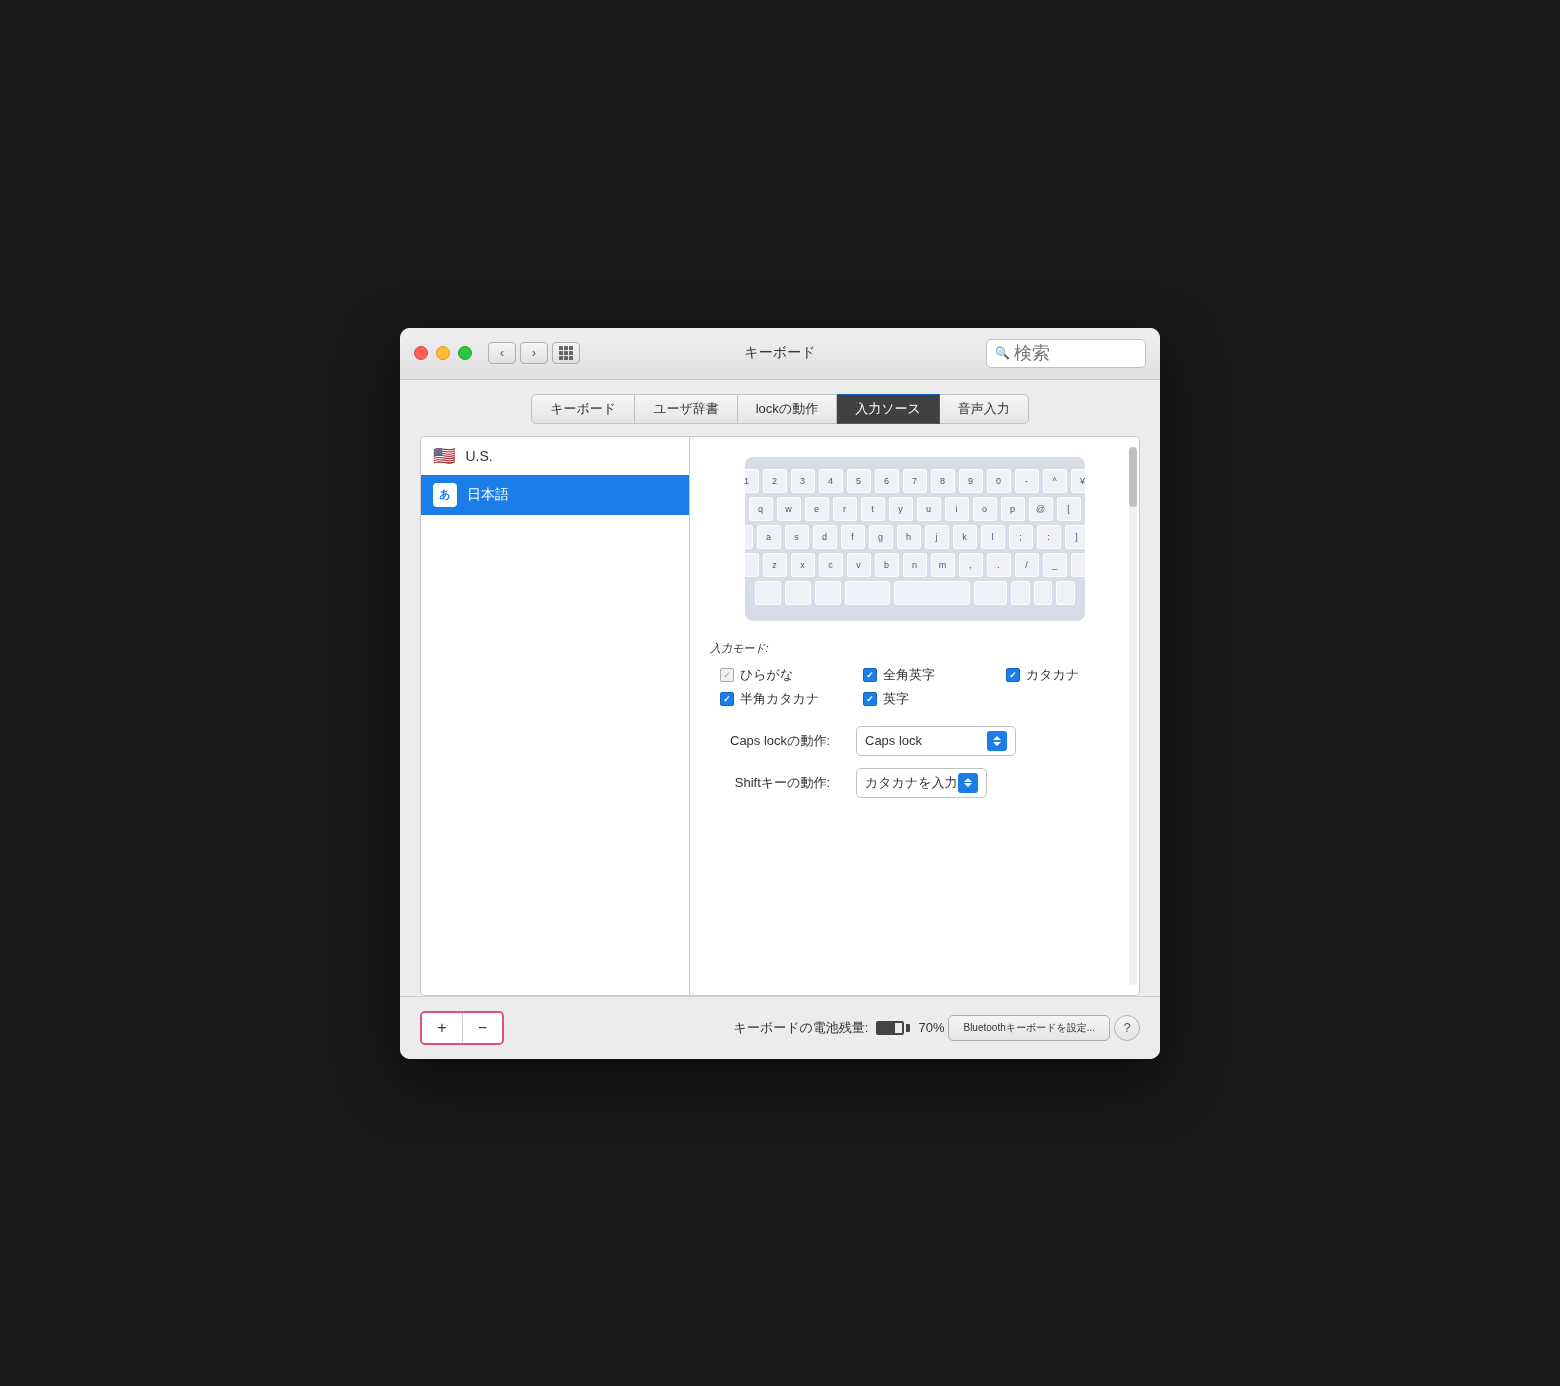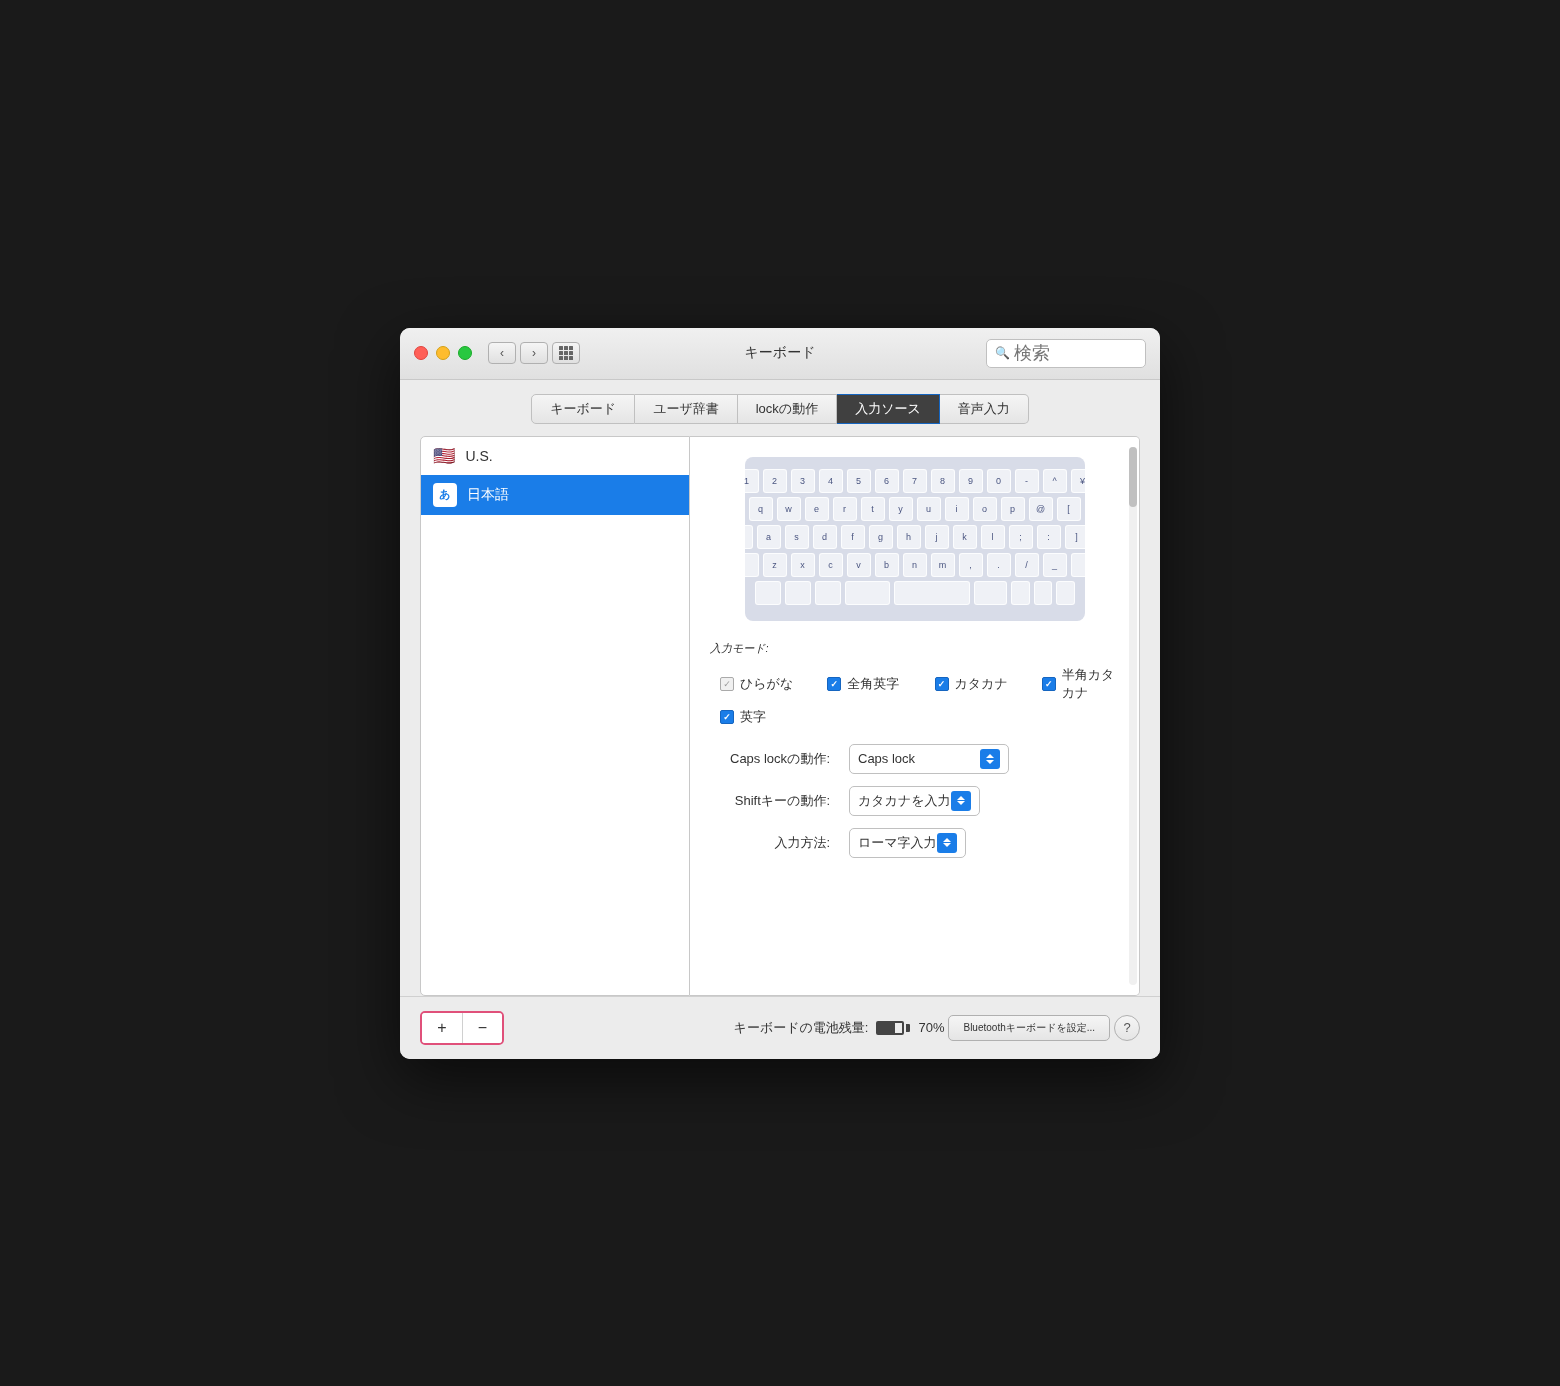--- a/index.html
+++ b/index.html
@@ -244,21 +244,21 @@
     }
     .section-label {
       font-size: 11px;
       color: #333;
       margin-bottom: 10px;
       font-weight: 500;
       font-style: italic;
     }
     .checkboxes-grid {
       display: grid;
-      grid-template-columns: 1fr 1fr 1fr 1fr;
+      grid-template-columns: 1fr 1fr 1fr;
       gap: 6px 30px;
       padding-left: 10px;
     }
     .checkbox-item {
       display: flex;
       align-items: center;
       gap: 6px;
       font-size: 13px;
       color: #333;
     }
@@ -288,21 +288,21 @@
     }
     .checkbox.disabled::after {
       content: '✓';
       color: #999;
       font-size: 9px;
     }
     .setting-row {
       display: flex;
       align-items: center;
       margin-bottom: 12px;
-      gap: 19px;
+      gap: 26px;
     }
     .setting-row-label {
       font-size: 13px;
       color: #333;
       min-width: 120px;
       text-align: right;
     }
     .dropdown {
       display: flex;
       align-items: center;
@@ -644,30 +644,20 @@
       <div class="setting-row">
         <div class="setting-row-label">Shiftキーの動作:</div>
         <div class="dropdown" style="min-width:130px">
           <span>カタカナを入力</span>
           <div class="dropdown-arrow-sm">
             <div class="arr-up"></div>
             <div class="arr-down"></div>
           </div>
         </div>
       </div>
-      <div class="setting-row">
-        <div class="setting-row-label">入力方法:</div>
-        <div class="dropdown" style="min-width:110px">
-          <span>ローマ字入力</span>
-          <div class="dropdown-arrow-sm">
-            <div class="arr-up"></div>
-            <div class="arr-down"></div>
-          </div>
-        </div>
-      </div>
 
       <div class="scrollbar-track">
         <div class="scrollbar-thumb"></div>
       </div>
     </div>
   </div>
 
   <div class="bottom-bar">
     <div class="add-remove-btns">
       <button class="ar-btn">+</button>

